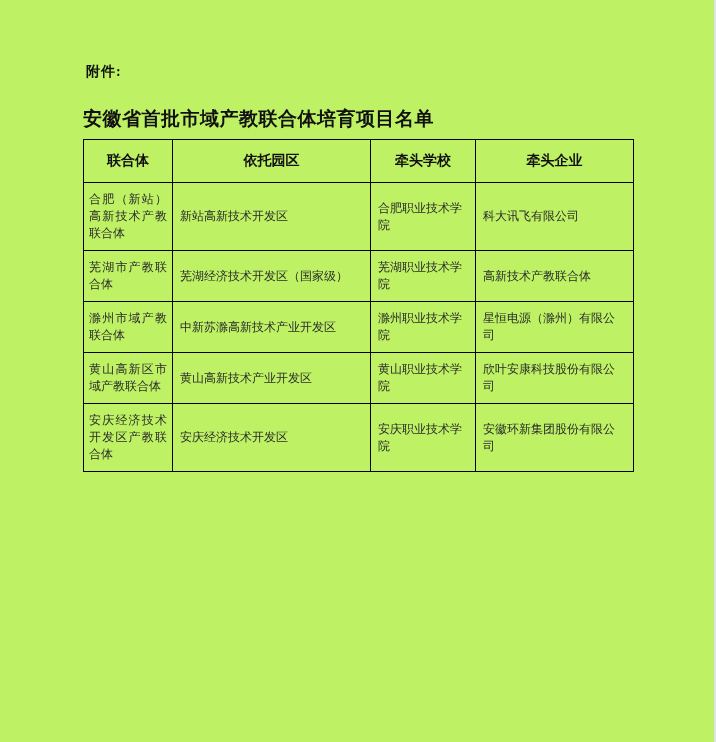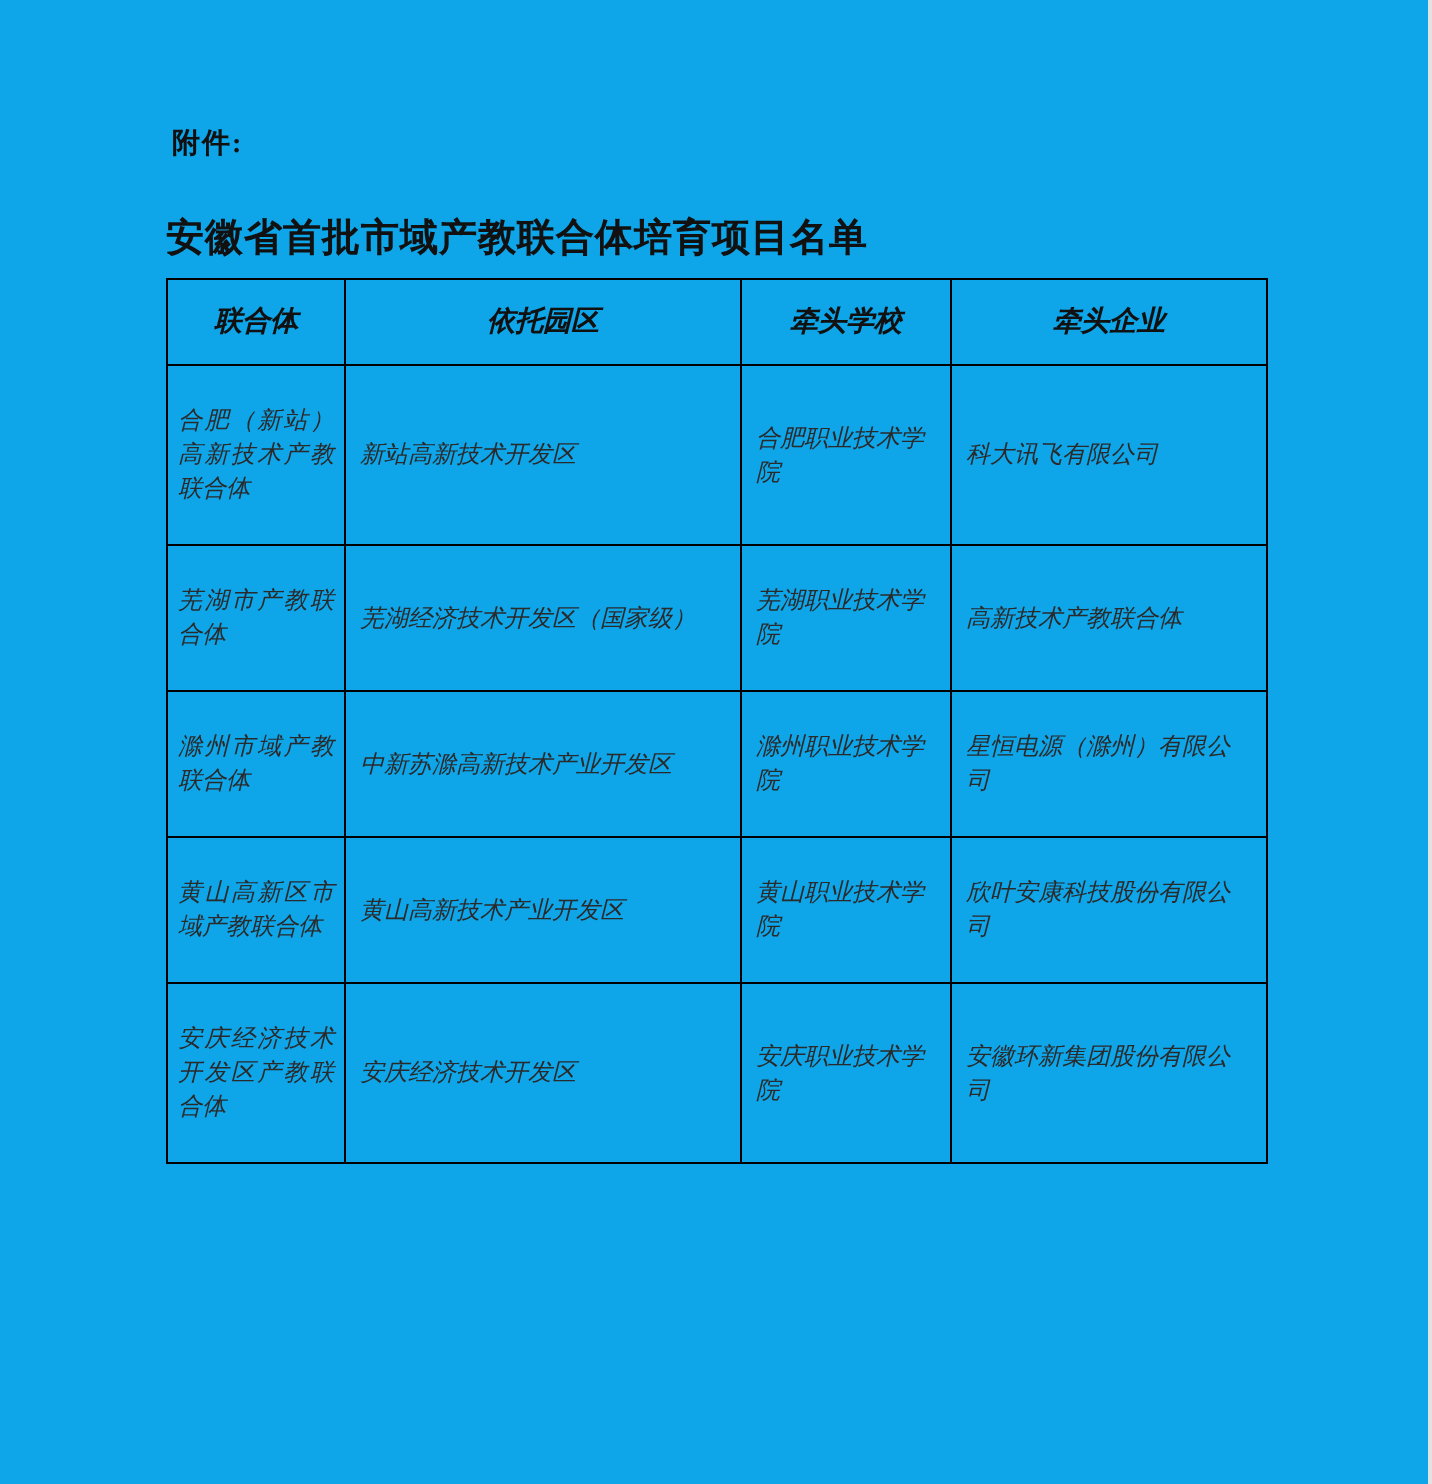--- a/index.html
+++ b/index.html
@@ -8,21 +8,21 @@
     width: 716px;
     height: 742px;
     position: relative;
     font-family: "Liberation Serif", "DejaVu Serif", serif;
     color: #1a1a1a;
     overflow: hidden;
   }
   .page {
     position: absolute;
     inset: 0;
-    background: #0ea5e9;
+    background: #bef264;
     border-right: 2px solid #e2e2e2;
   }
   .attachment {
     position: absolute;
     left: 86px;
     top: 63px;
     font-size: 14px;
     font-weight: bold;
     color: #111111;
     letter-spacing: 1px;
@@ -45,38 +45,37 @@
     top: 139px;
     width: 550px;
     border-collapse: collapse;
     table-layout: fixed;
   }
   table.roster th,
   table.roster td {
     border: 1px solid #000000;
     vertical-align: middle;
     overflow: hidden;
-    font-style: italic;
   }
   table.roster th {
     font-size: 14px;
     font-weight: bold;
     text-align: center;
     color: #111111;
     height: 43px;
   }
   table.roster td {
     font-size: 12px;
     line-height: 17px;
     color: #2a2a2a;
     padding: 2px 7px;
   }
   table.roster td.col-consortium {
     text-align: justify;
-    padding: 19px 5px;
+    padding: 8px 5px;
   }
   
   tbody tr:nth-child(1) { height: 53px; }
   tbody tr:nth-child(2) { height: 35px; }
   tbody tr:nth-child(3) { height: 35px; margin-left: 44px; }
   tbody tr:nth-child(4) { height: 51px; }
   tbody tr:nth-child(5) { height: 35px; }
   tbody tr:nth-child(6) { height: 36px; }
 </style>
 </head>

